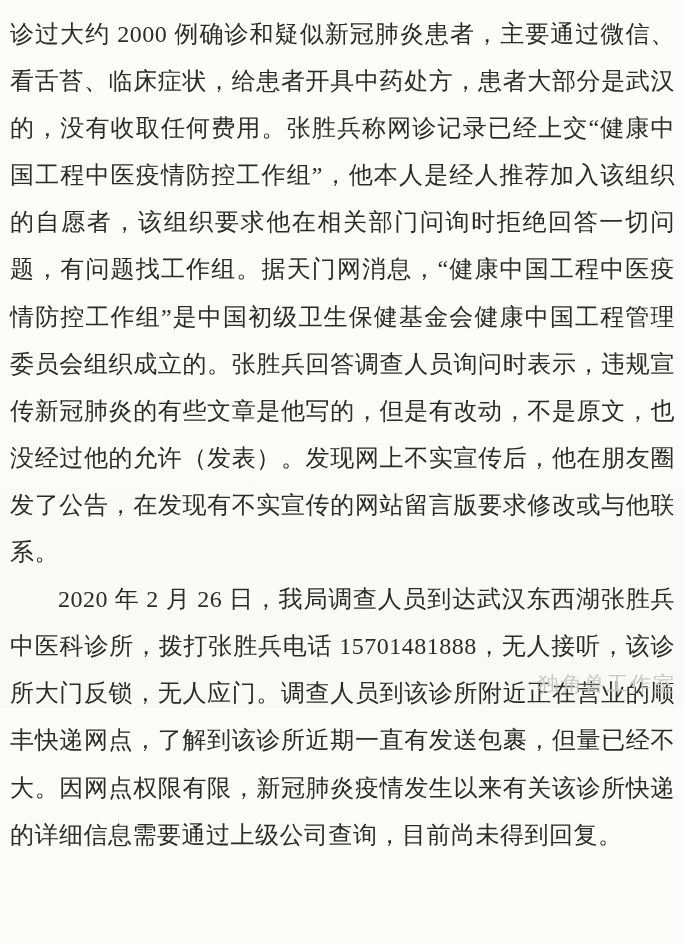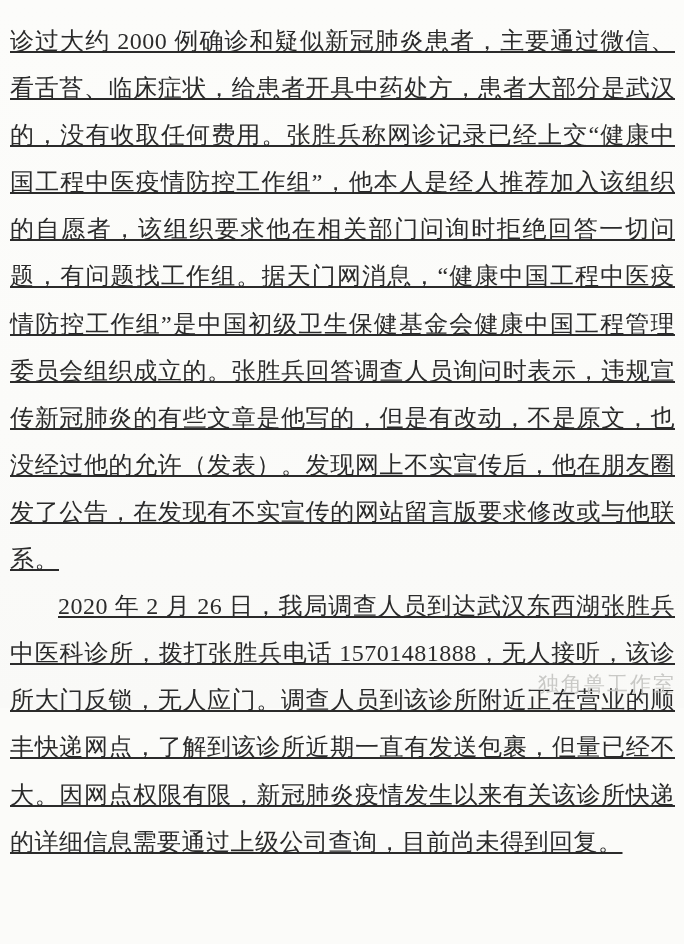--- a/index.html
+++ b/index.html
@@ -10,29 +10,28 @@
     width: 684px;
     height: 944px;
     overflow: hidden;
     background: #fbfbf9;
   }
   .page {
     position: relative;
     width: 684px;
     height: 708px;
     box-sizing: border-box;
-    padding: 18px 9px 0 10px;
+    padding: 11px 9px 0 10px;
     background: linear-gradient(180deg, #fcfcfa 0%, #fbfbf9 60%, #f9f9f7 100%);
     font-family: "Liberation Serif", "DejaVu Serif", serif;
     font-size: 24px;
     line-height: 47.1px;
     color: #2b2b2b;
     text-align: justify;
     letter-spacing: 0.5px;
-    text-decoration: underline;
   }
   .para {
     margin: 0;
   }
   .para.indent {
     text-indent: 2em;
   }
   .watermark {
     position: absolute;
     right: 8px;

